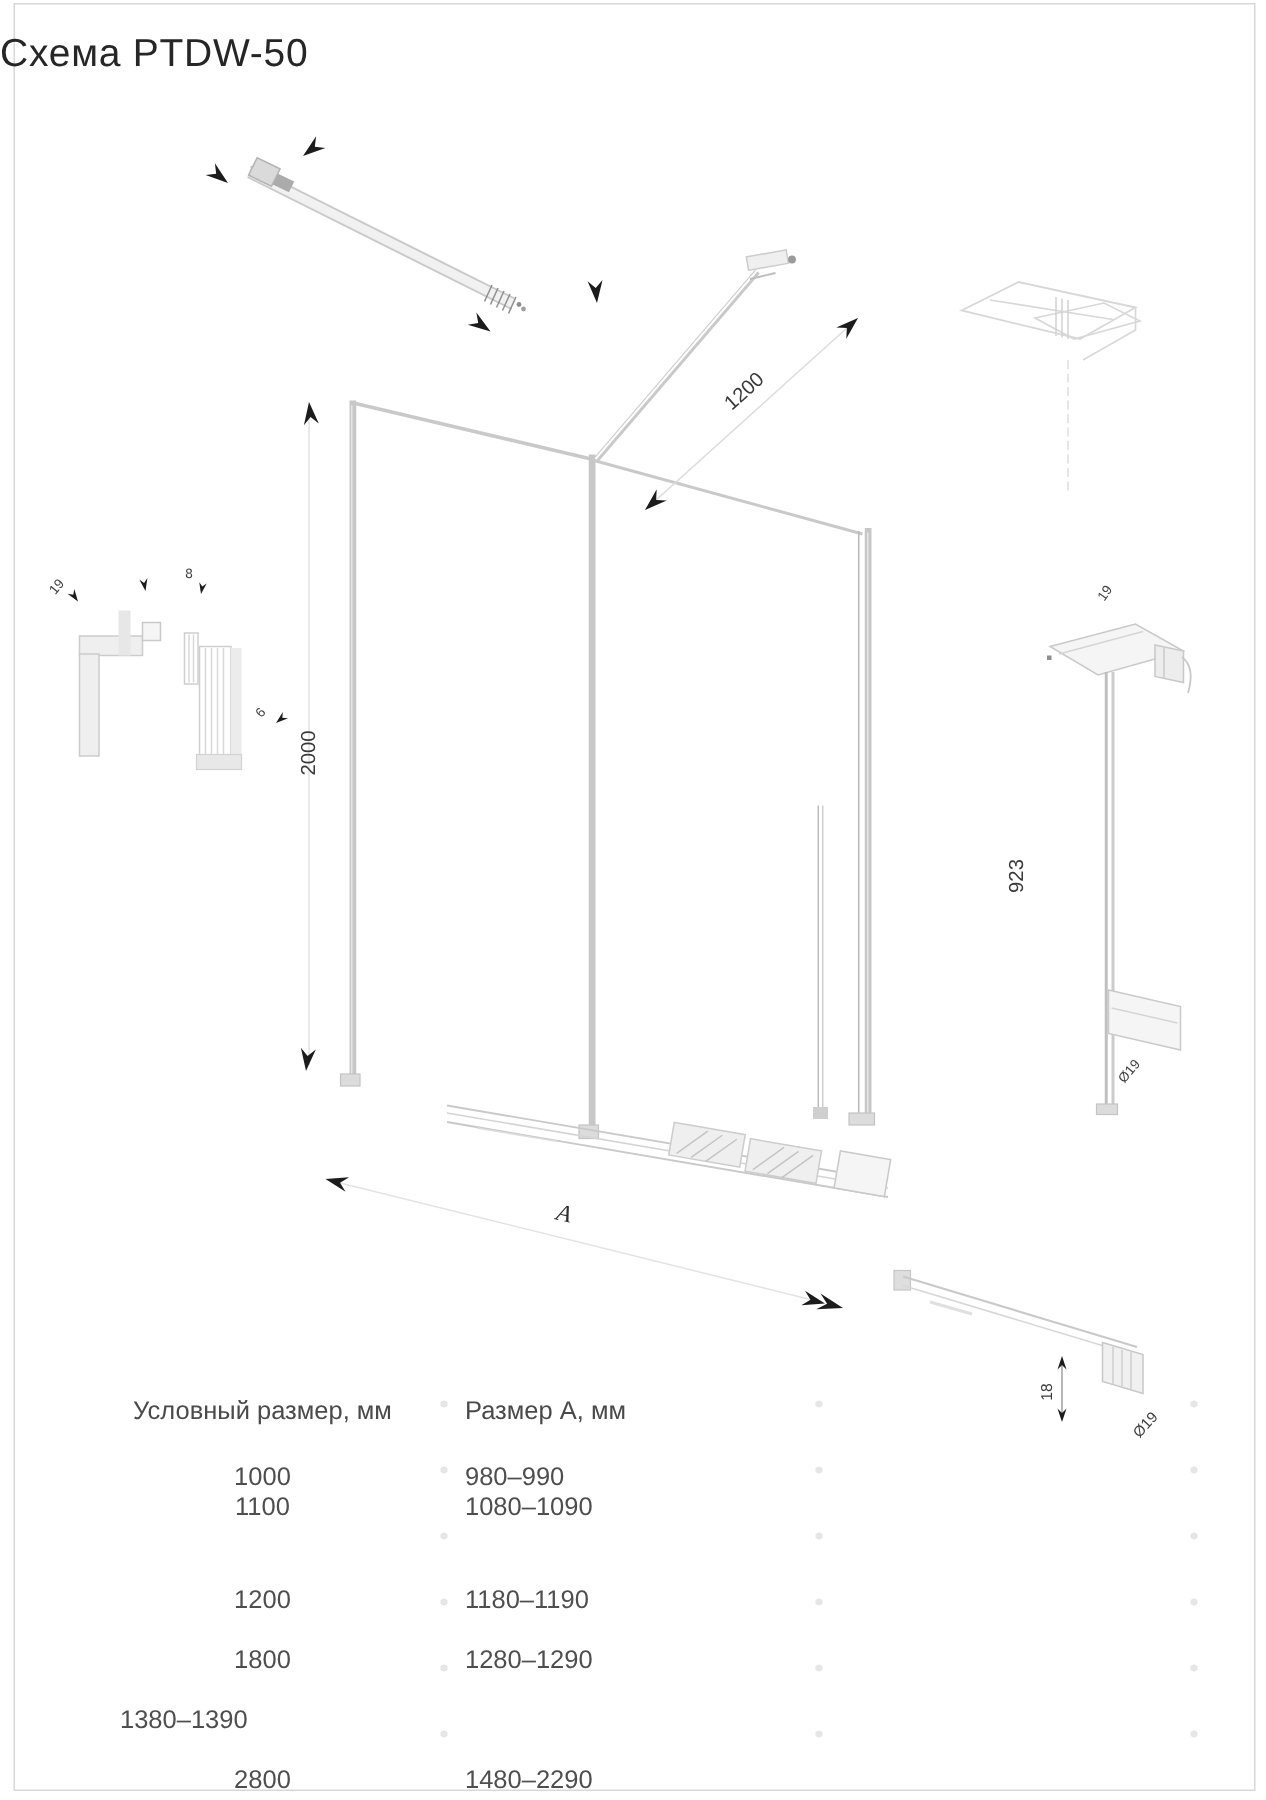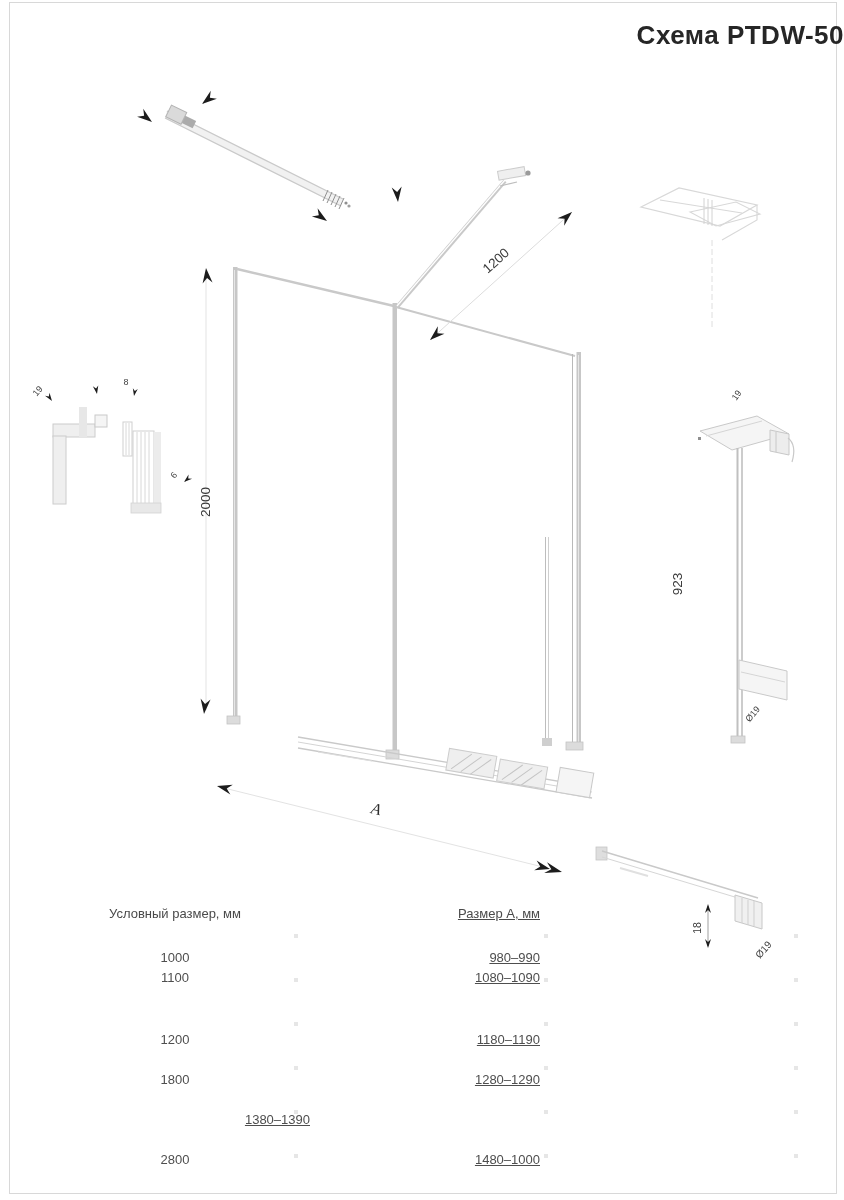--- a/index.html
+++ b/index.html
@@ -2,41 +2,41 @@
 <html><head>
 <meta charset="utf-8">
 <style>
   html,body{margin:0;padding:0;background:#ffffff;}
   #page{
     position:relative;width:844px;height:1200px;background:#ffffff;overflow:hidden;
     font-family:"Liberation Sans",sans-serif;
   }
   #frame{position:absolute;left:9px;top:2px;right:7px;bottom:6px;border:1px solid #d8d8d8;}
   #title{
-    position:absolute;left:0;top:20px;width:844px;text-align:right;
-    font-size:26px;font-weight:700;color:#262626;letter-spacing:.5px;
+    position:absolute;left:0;top:20px;width:844px;text-align:left;
+    font-size:26px;font-weight:400;color:#262626;letter-spacing:.5px;
   }
   svg{position:absolute;left:0;top:0;}
   .ln{stroke:#c9c9c9;fill:none;}
   .ln2{stroke:#d8d8d8;fill:none;}
   .ln3{stroke:#b9b9b9;fill:none;}
   .shape{fill:#efefef;stroke:#cccccc;stroke-width:1;}
   .shape2{fill:#f5f5f5;stroke:#c9c9c9;stroke-width:1;}
   .hatchbox{fill:#ffffff;stroke:#cfcfcf;stroke-width:1;}
   .post{fill:#c7c7c7;}
   .foot{fill:#dcdcdc;stroke:#c4c4c4;stroke-width:.8;}
   .arrow{fill:#1c1c1c;}
   .dimtxt{fill:#3a3a3a;font-size:13.5px;font-family:"Liberation Sans",sans-serif;}
   .tinytxt{fill:#3f3f3f;font-size:9px;font-family:"Liberation Sans",sans-serif;}
   .atxt{fill:#2e2e2e;font-size:16px;font-style:italic;font-family:"Liberation Serif",serif;}
   
-  .thead,.trow{position:absolute;left:60px;width:480px;display:flex;color:#4e4e4e;font-size:13px;}
+  .thead,.trow{position:absolute;left:60px;width:480px;display:flex;color:#4e4e4e;font-size:17px;margin-top:25px;}
   .thead{top:906px;color:#4a4a4a;}
   .cell-n{width:230px;text-align:center;}
-  .cell-a{width:230px;margin-left:20px;text-align:right;text-decoration:underline;}
+  .cell-a{width:230px;margin-left:20px;text-align:left;}
   
   #wm{
     position:absolute;left:171px;top:914px;width:655px;height:268px;pointer-events:none;
     background-image:radial-gradient(circle 2.4px at center,#e3e3e3 98%,rgba(0,0,0,0) 100%);
     background-size:250px 44px;opacity:.9;
   }
 </style>
 </head>
 <body>
 
@@ -237,15 +237,15 @@
   </div>
   <div class="trow" style="top:1072px">
     <div class="cell-n">1800</div>
     <div class="cell-a">1280–1290</div>
   </div>
   <div class="trow" style="top:1112px">
     <div class="cell-a">1380–1390</div>
   </div>
   <div class="trow" style="top:1152px">
     <div class="cell-n">2800</div>
-    <div class="cell-a">1480–1000</div>
+    <div class="cell-a">1480–2290</div>
   </div>
 </div>
 
 </body></html>

